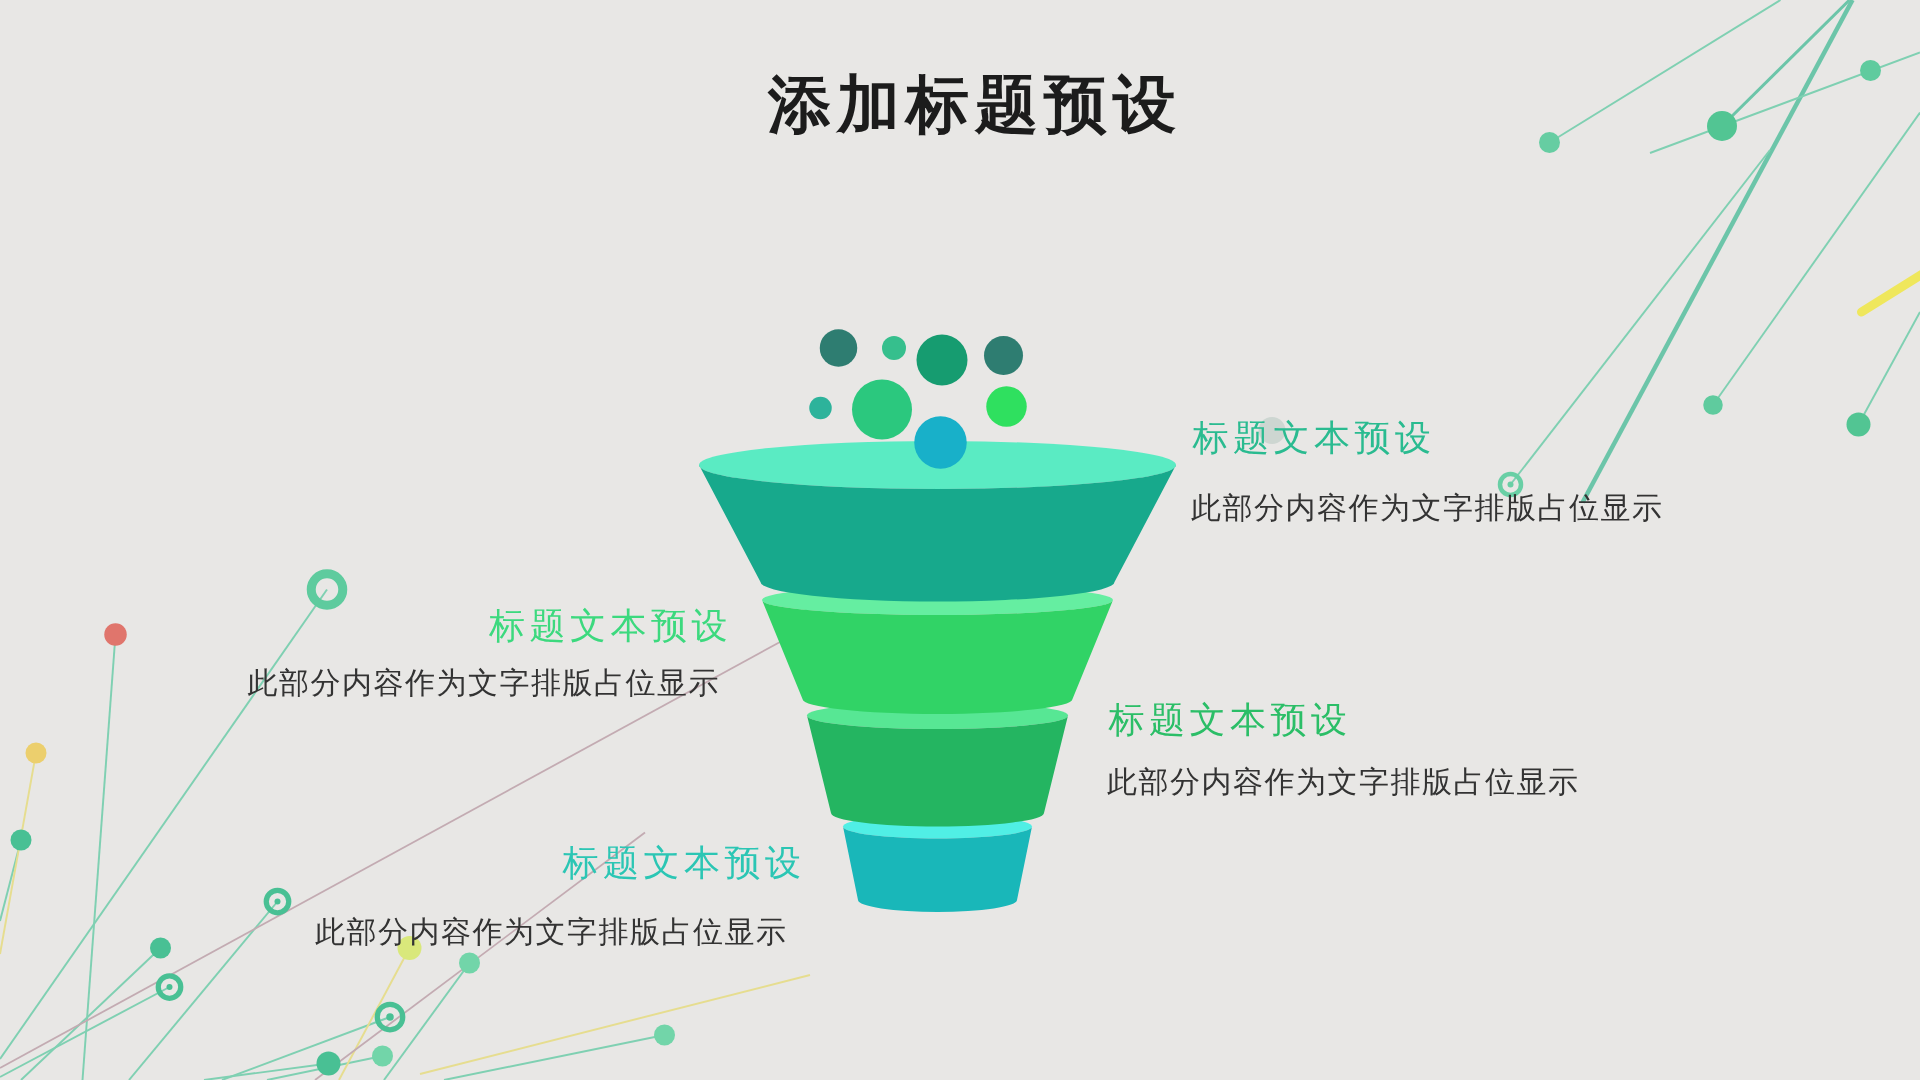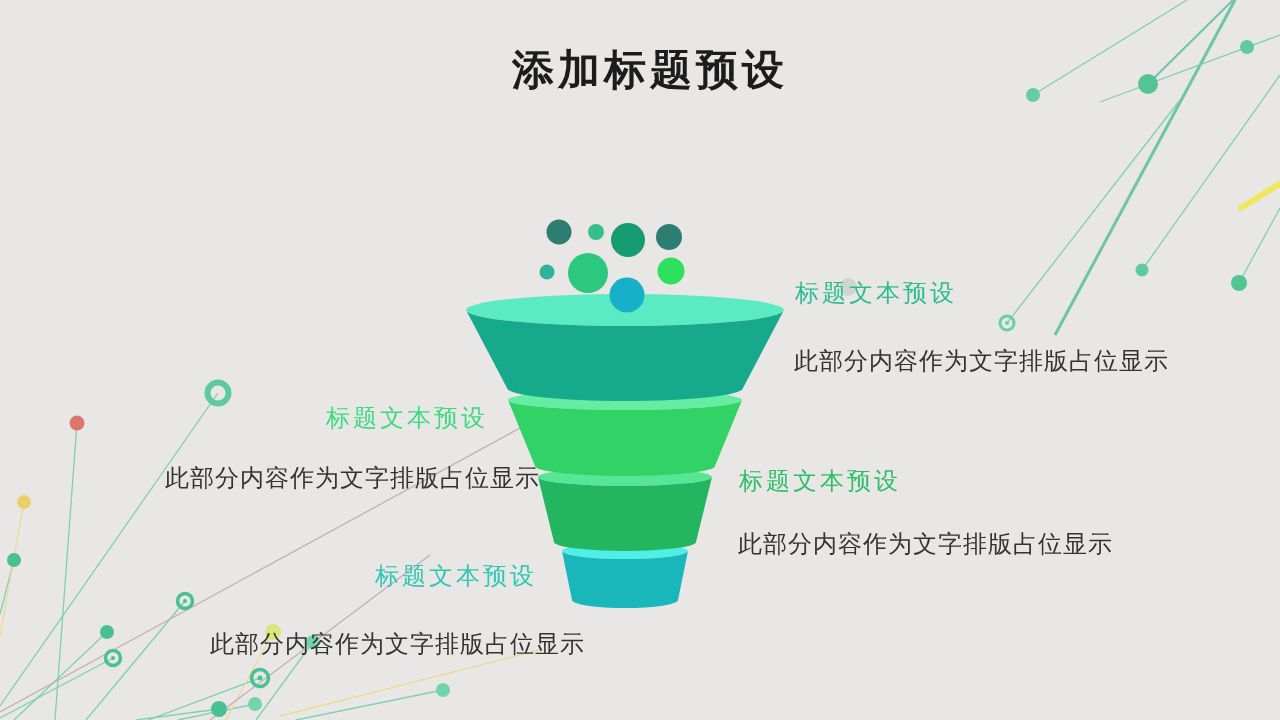--- a/index.html
+++ b/index.html
@@ -25,26 +25,25 @@
   .block-title{
     position:absolute;
     font-size:24px;
     font-weight:normal;
     letter-spacing:3px;
     white-space:nowrap;
     line-height:1;
   }
   .block-desc{
     position:absolute;
-    font-size:24px;
+    font-size:20px;
     letter-spacing:1px;
     color:#333333;
     white-space:nowrap;
     line-height:1;
-    margin-top:20px;
   }
   .t1{left:795px;top:281px;}
   .d1{left:794px;top:329px;}
   .t2{right:792px;top:406px;}
   .d2{left:165px;top:446px;}
   .t3{left:739px;top:469px;}
   .d3{left:738px;top:512px;}
   .t4{right:743px;top:564px;}
   .d4{left:210px;top:612px;}
 </style>

